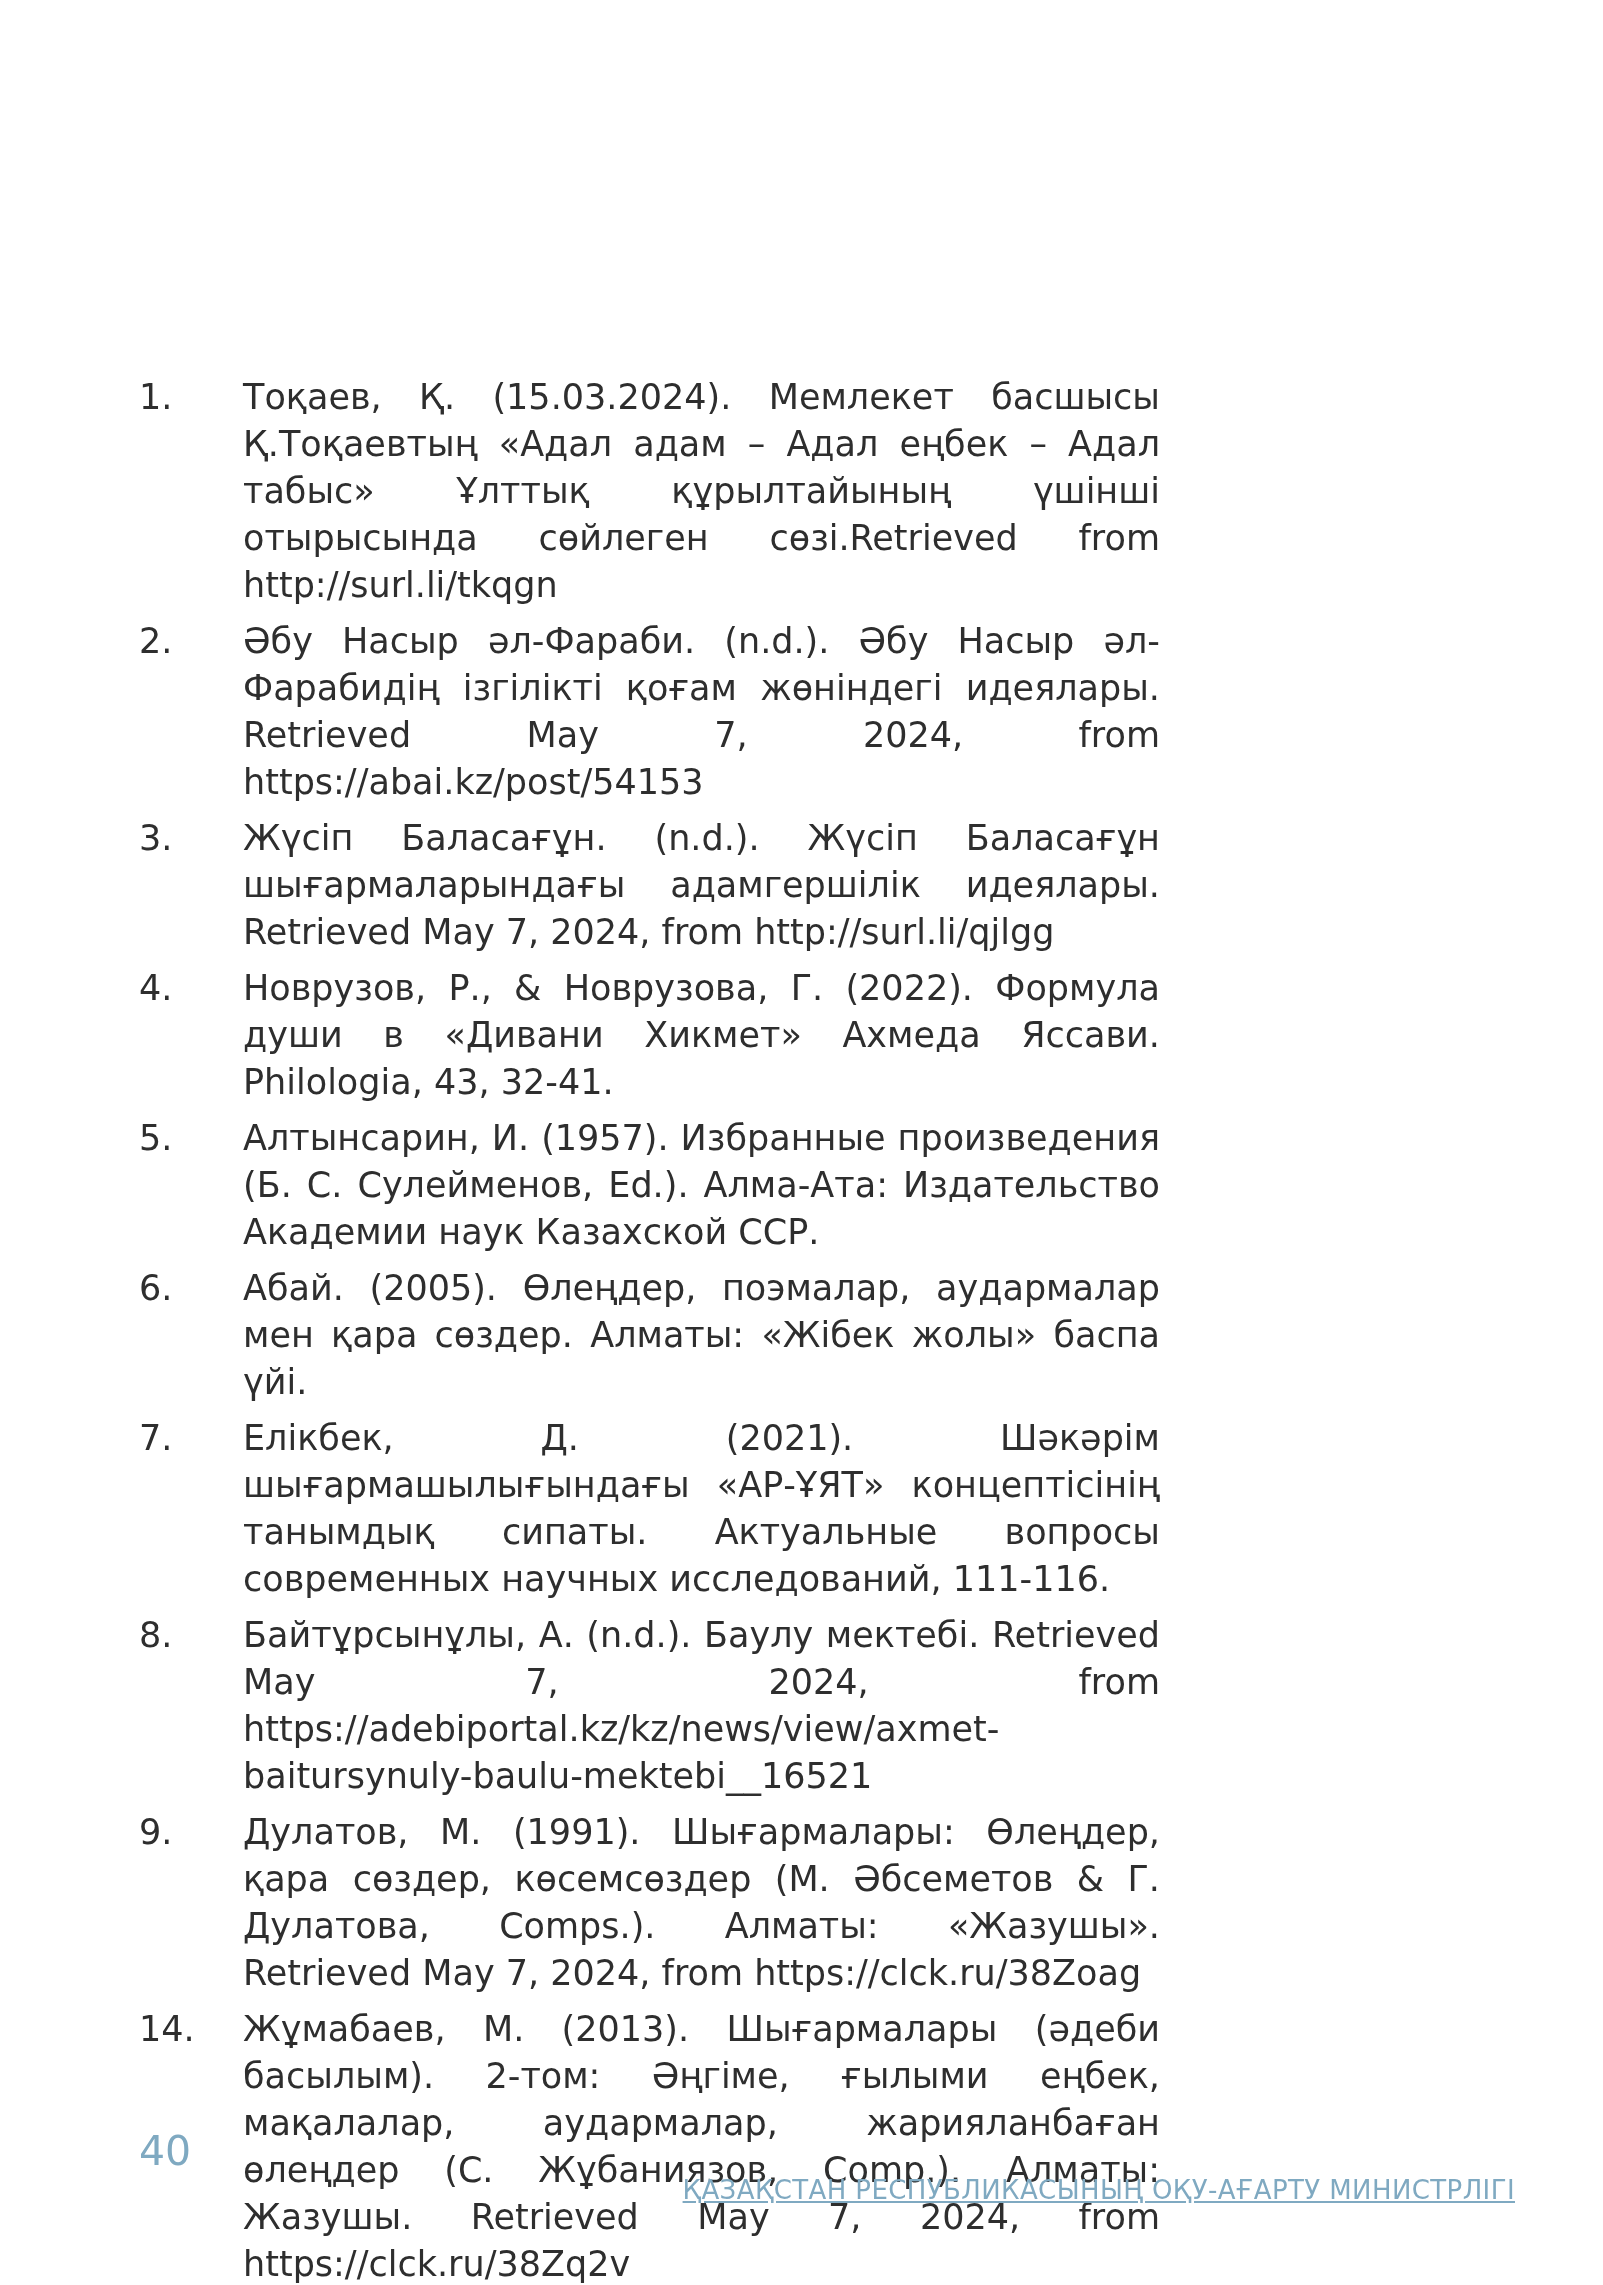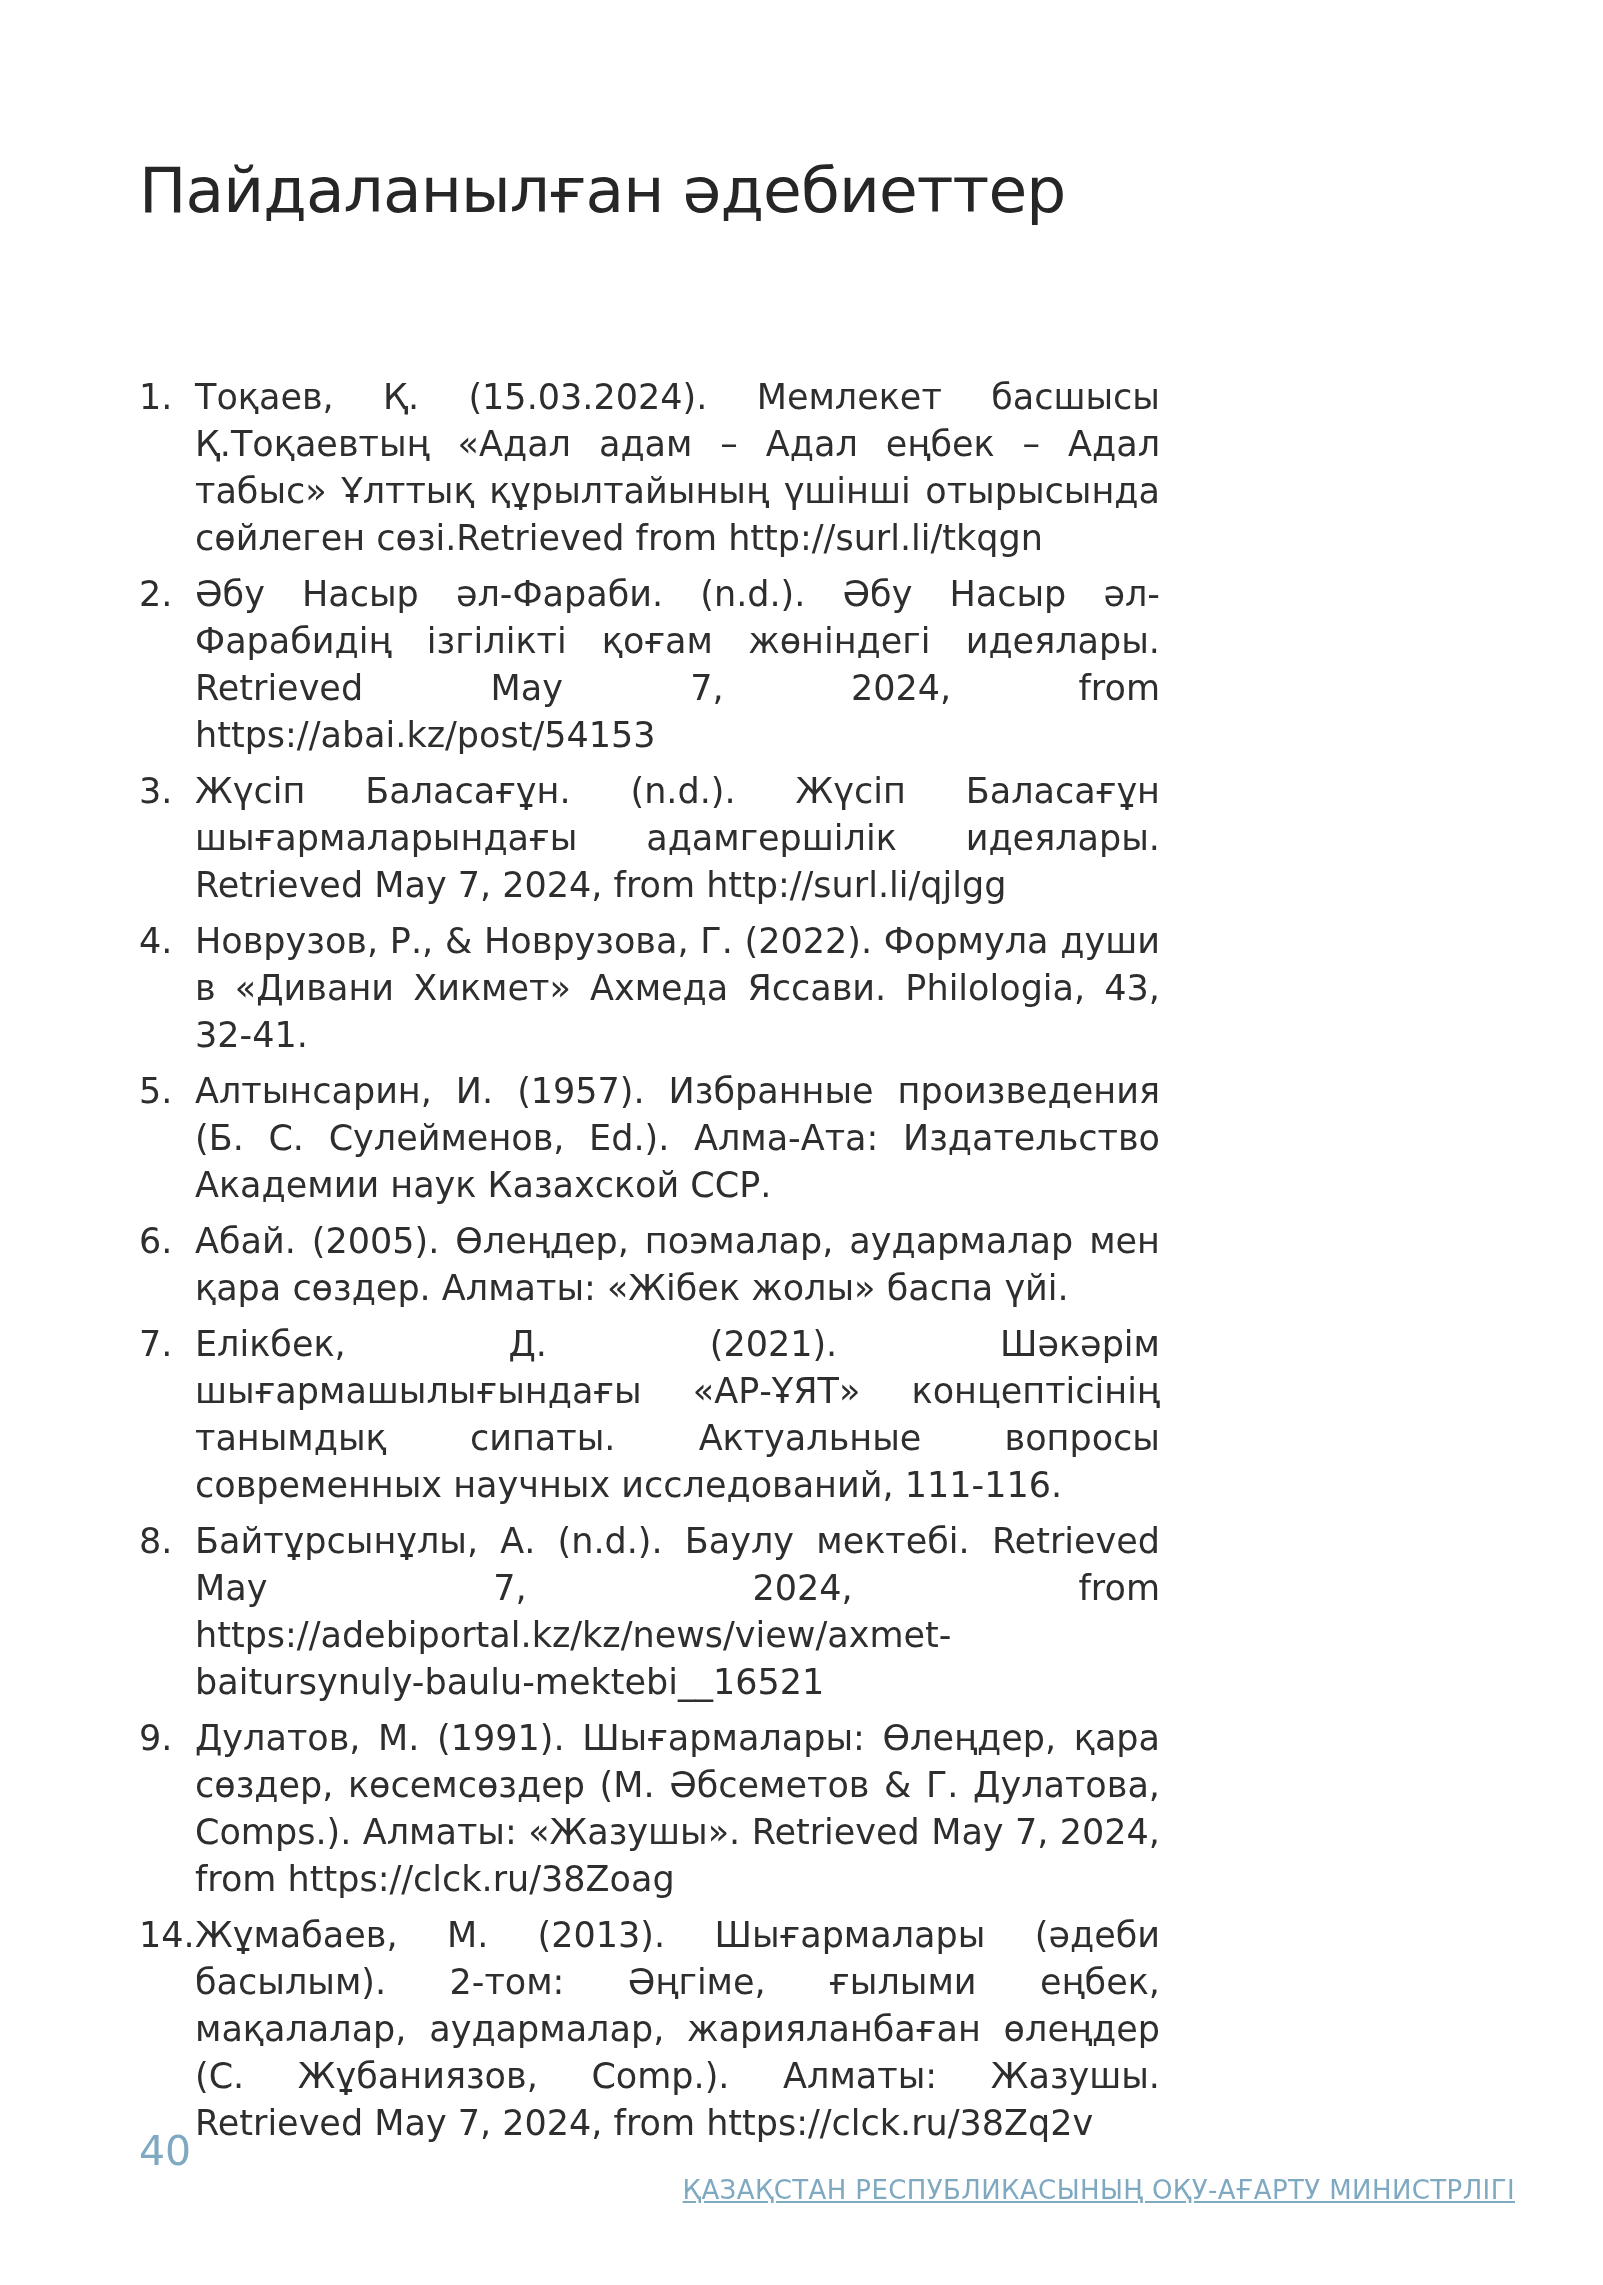--- a/index.html
+++ b/index.html
@@ -49,20 +49,21 @@
   .ref-num {
     position: absolute;
     left: 0;
     top: 0;
     white-space: nowrap;
   }
   .ref-text {
     display: block;
     text-align: justify;
     overflow-wrap: break-word;
+    margin-left: 48px;
   }
   .page-num {
     position: absolute;
     left: 139px;
     top: 2131px;
     font-size: 41px;
     line-height: 1;
     color: #7fa9c1;
   }
   .ministry {
@@ -76,21 +77,20 @@
     letter-spacing: 0.4px;
     white-space: nowrap;
     text-decoration: underline;
   }
 </style>
 </head>
 <body>
 
 <div class="page">
 
-  <h1 class="title">Пайдаланылған әдебиеттер</h1>
 
   <ol class="refs">
     <li class="ref">
       <span class="ref-num">1.</span>
       <span class="ref-text">Тоқаев, Қ. (15.03.2024). Мемлекет басшысы Қ.Тоқаевтың «Адал адам – Адал еңбек – Адал табыс» Ұлттық құрылтайының үшінші отырысында сөйлеген сөзі.Retrieved from http://surl.li/tkqgn</span>
     </li>
     <li class="ref">
       <span class="ref-num">2.</span>
       <span class="ref-text">Әбу Насыр әл-Фараби. (n.d.). Әбу Насыр әл-Фарабидің ізгілікті қоғам жөніндегі идеялары. Retrieved May 7, 2024, from https://abai.kz/post/54153</span>
     </li>

